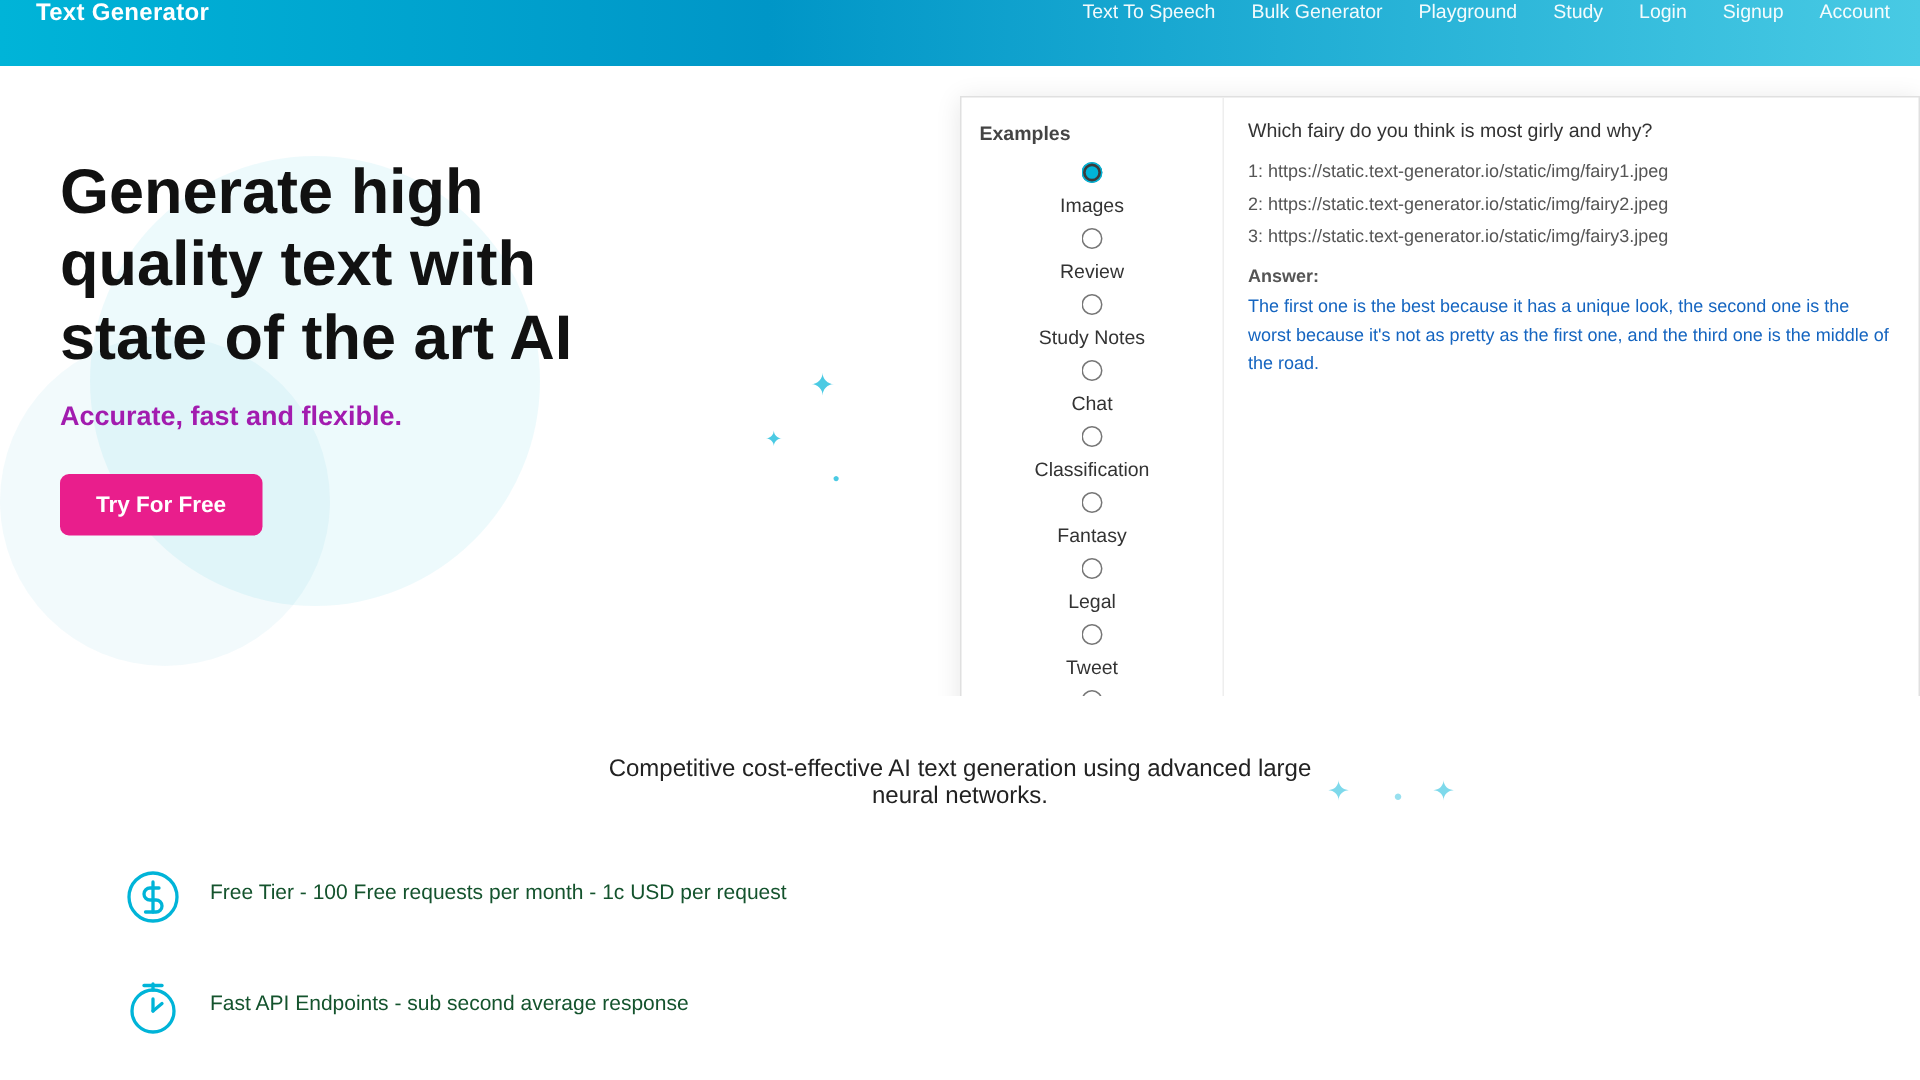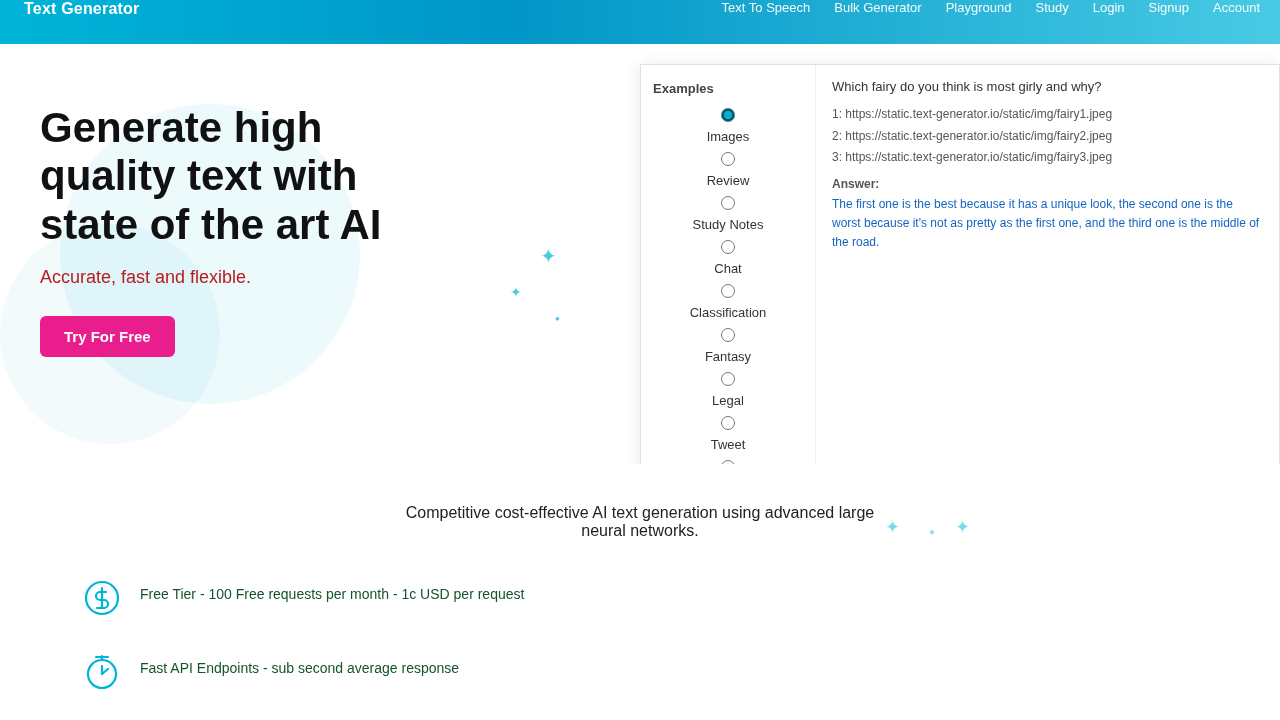--- a/index.html
+++ b/index.html
@@ -47,23 +47,23 @@
     .hero-title {
       font-size: 42px;
       font-weight: 800;
       color: #111;
       line-height: 1.15;
       max-width: 380px;
       margin-bottom: 18px;
     }
     .hero-subtitle {
       font-size: 18px;
-      color: #b91c1c;
+      color: #a21caf;
       margin-bottom: 28px;
-      font-weight: 400;
+      font-weight: 700;
     }
     .try-free-btn {
       background: #e91e8c;
       color: #fff;
       border: none;
       border-radius: 6px;
       padding: 12px 24px;
       font-size: 15px;
       font-weight: 600;
       cursor: pointer;

